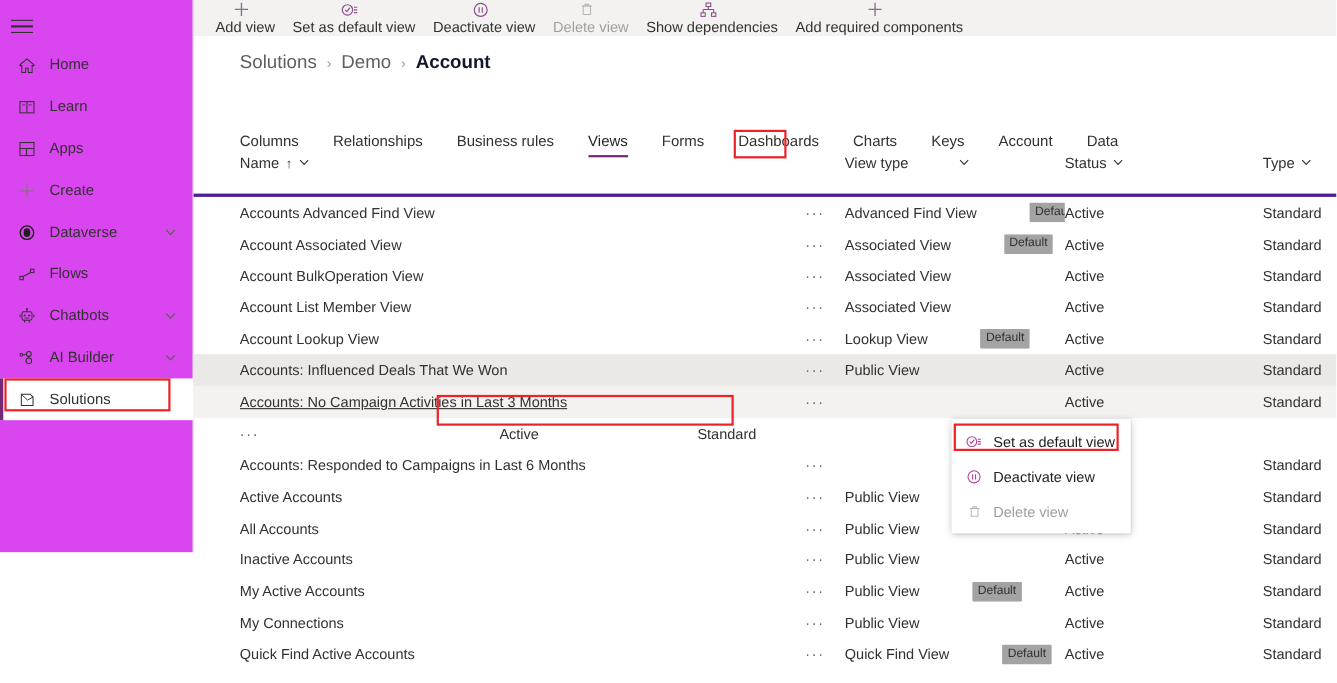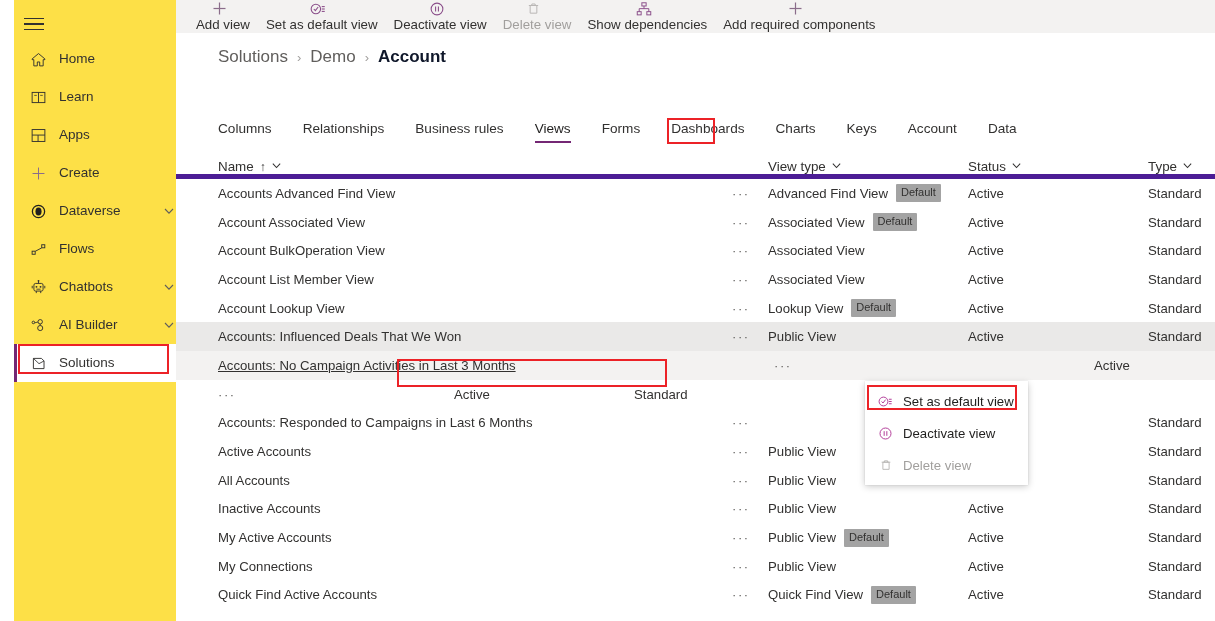--- a/index.html
+++ b/index.html
@@ -7,24 +7,23 @@
     width: 1215px; height: 621px;
     font-family: "Liberation Sans", sans-serif;
     background: #ffffff;
     overflow: hidden;
   }
   #root { position: relative; width: 1215px; height: 621px; }
 
   
   #sidebar {
     position: absolute; left: 0; top: 0;
-    width: 176px; height: 621px;
-    background: #fde047;
+    width: 176px; height: 502px;
+    background: #d946ef;
     border-right: 1px solid #e6e4e2;
-    margin-left: 14px;
   }
   #hamburger {
     position: absolute; left: 10px; top: 12px;
     width: 32px; height: 24px;
     display: flex; flex-direction: column; justify-content: center; gap: 4px;
     cursor: pointer;
   }
   #hamburger span { display:block; width: 20px; height: 1.6px; background: #323130; }
 
   #navlist { position: absolute; left: 0; top: 40px; width: 176px; }
@@ -127,47 +126,47 @@
     position: absolute; left: 491px; top: 85px;
     width: 48px; height: 26px;
     border: 2.5px solid #ec2227;
     pointer-events: none;
     z-index: 6;
   }
 
   
   #grid { position: absolute; left: 0; top: 108px; width: 1039px; }
   .grid-head {
-    display: flex; align-items: flex-end;
+    display: flex; align-items: flex-start;
     height: 38px;
-    border-bottom: 5px solid #4c1d95;
+    border-bottom: 3px solid #4c1d95;
     font-size: 13.4px;
     color: #323130;
     padding-left: 42px;
   }
   .gh { display: flex; align-items: center; cursor: pointer; white-space: nowrap; }
   .gh .sortarrow { margin-left: 6px; font-size: 12px; color: #323130; }
   .gh .chev { margin-left: 5px; display: inline-block; }
 
   .col-name { width: 514px; flex: 0 0 514px; }
   .col-ell  { width: 36px;  flex: 0 0 36px; }
-  .col-type { width: 200px; flex: 0 0 200px; }
+  .col-type { width: 200px; flex: 0 0 200px; gap: 40px; }
   .col-stat { width: 180px; flex: 0 0 180px; }
   .col-kind { width: 120px; flex: 0 0 120px; }
 
   .grid-row {
     display: flex; align-items: center;
     height: 28.7px;
     font-size: 13.2px;
     color: #323130;
     padding-left: 42px;
     cursor: pointer;
   }
   .grid-row.shade-a { background: #eae9e8; }
-  .grid-row.shade-b { background: #f3f2f1; gap: 42px; }
+  .grid-row.shade-b { background: #f3f2f1; }
   .cell { display: flex; align-items: center; white-space: nowrap; overflow: hidden; }
   .rowname.underline { text-decoration: underline; }
   .ell {
     color: #605e5c; letter-spacing: 1.6px; font-size: 13px;
     cursor: pointer; user-select: none;
   }
   .badge {
     display: inline-block;
     margin-left: 8px;
     background: #a3a3a3;

